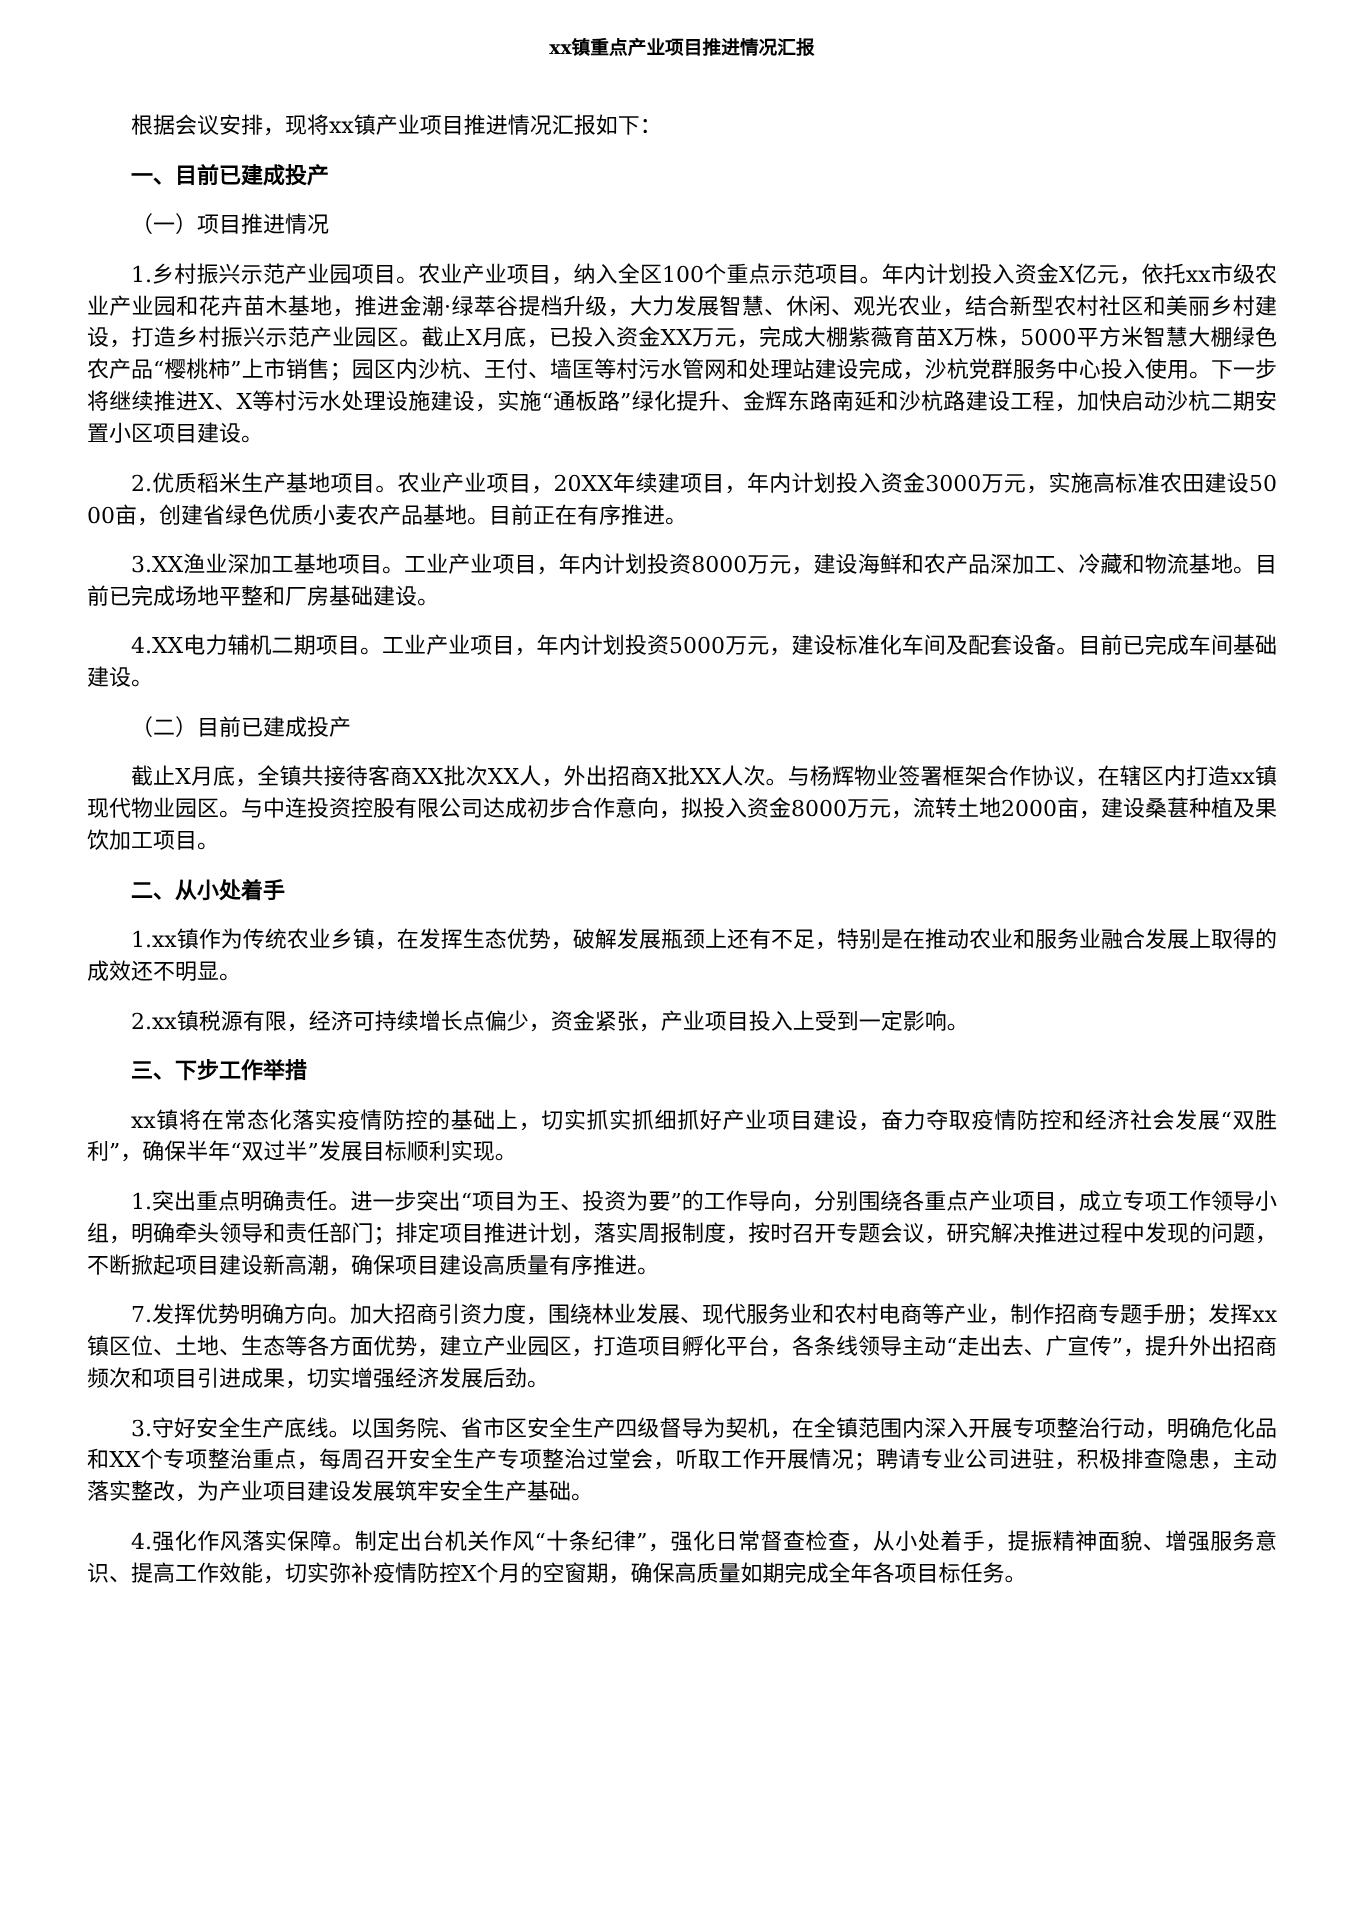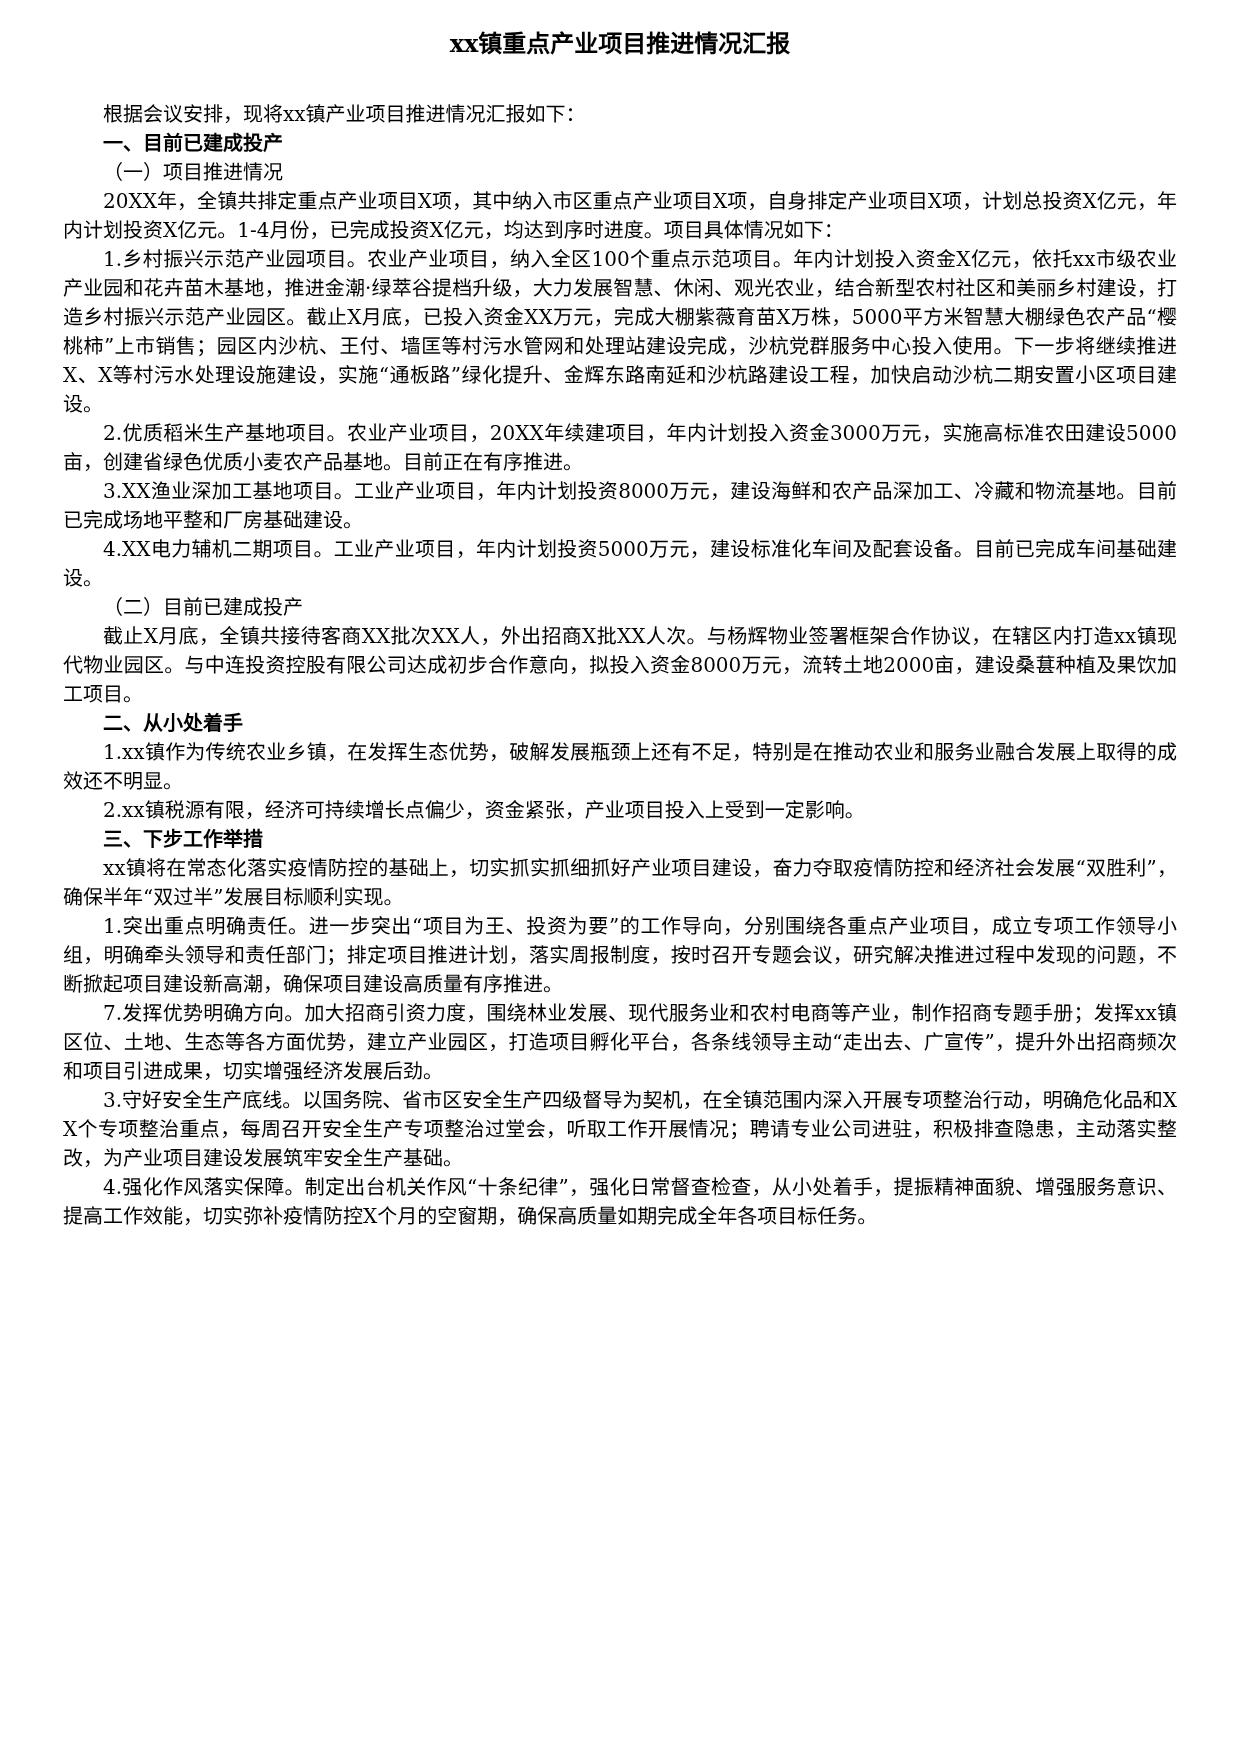--- a/index.html
+++ b/index.html
@@ -10,49 +10,48 @@
   .page {
     width: 1240px;
     min-height: 1754px;
     box-sizing: border-box;
     background: #ffffff;
     padding: 30px 63px 40px 63px;
     color: #000000;
     font-family: "DejaVu Serif", "Liberation Serif", serif;
   }
   .doc-title {
-    font-size: 24px;
+    font-size: 17px;
     font-weight: bold;
     line-height: 28px;
     text-align: center;
     margin: 0 0 42px 0;
   }
   .para {
     font-size: 20px;
     line-height: 29px;
-    margin: 0;
+    margin: 16px;
     text-align: justify;
     text-justify: inter-ideograph;
     text-indent: 2em;
     word-break: break-all;
   }
   .para.heading {
     font-weight: bold;
   }
 </style>
 </head>
 <body>
 
 <div class="page">
   <h1 class="doc-title">xx镇重点产业项目推进情况汇报</h1>
   <div id="doc-body">
       <p class="para body">根据会议安排，现将xx镇产业项目推进情况汇报如下：</p>
       <p class="para heading">一、目前已建成投产</p>
       <p class="para body">（一）项目推进情况</p>
-      <p class="para body">20XX年，全镇共排定重点产业项目X项，其中纳入市区重点产业项目X项，自身排定产业项目X项，计划总投资X亿元，年内计划投资X亿元。1-4月份，已完成投资X亿元，均达到序时进度。项目具体情况如下：</p>
       <p class="para body">1.乡村振兴示范产业园项目。农业产业项目，纳入全区100个重点示范项目。年内计划投入资金X亿元，依托xx市级农业产业园和花卉苗木基地，推进金潮·绿萃谷提档升级，大力发展智慧、休闲、观光农业，结合新型农村社区和美丽乡村建设，打造乡村振兴示范产业园区。截止X月底，已投入资金XX万元，完成大棚紫薇育苗X万株，5000平方米智慧大棚绿色农产品“樱桃柿”上市销售；园区内沙杭、王付、墙匡等村污水管网和处理站建设完成，沙杭党群服务中心投入使用。下一步将继续推进X、X等村污水处理设施建设，实施“通板路”绿化提升、金辉东路南延和沙杭路建设工程，加快启动沙杭二期安置小区项目建设。</p>
       <p class="para body">2.优质稻米生产基地项目。农业产业项目，20XX年续建项目，年内计划投入资金3000万元，实施高标准农田建设5000亩，创建省绿色优质小麦农产品基地。目前正在有序推进。</p>
       <p class="para body">3.XX渔业深加工基地项目。工业产业项目，年内计划投资8000万元，建设海鲜和农产品深加工、冷藏和物流基地。目前已完成场地平整和厂房基础建设。</p>
       <p class="para body">4.XX电力辅机二期项目。工业产业项目，年内计划投资5000万元，建设标准化车间及配套设备。目前已完成车间基础建设。</p>
       <p class="para body">（二）目前已建成投产</p>
       <p class="para body">截止X月底，全镇共接待客商XX批次XX人，外出招商X批XX人次。与杨辉物业签署框架合作协议，在辖区内打造xx镇现代物业园区。与中连投资控股有限公司达成初步合作意向，拟投入资金8000万元，流转土地2000亩，建设桑葚种植及果饮加工项目。</p>
       <p class="para heading">二、从小处着手</p>
       <p class="para body">1.xx镇作为传统农业乡镇，在发挥生态优势，破解发展瓶颈上还有不足，特别是在推动农业和服务业融合发展上取得的成效还不明显。</p>
       <p class="para body">2.xx镇税源有限，经济可持续增长点偏少，资金紧张，产业项目投入上受到一定影响。</p>
       <p class="para heading">三、下步工作举措</p>

